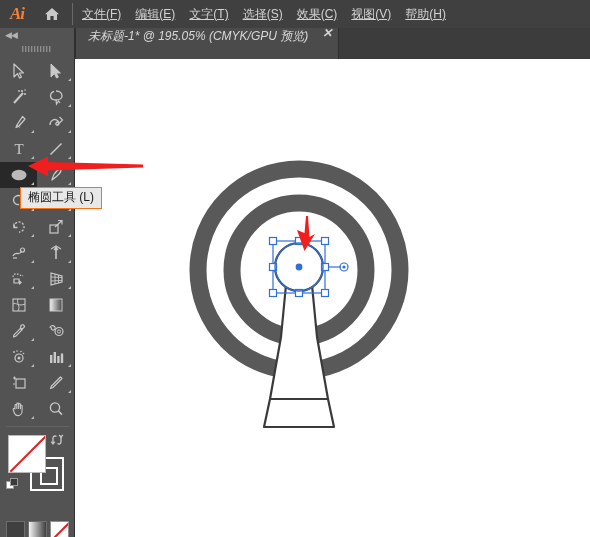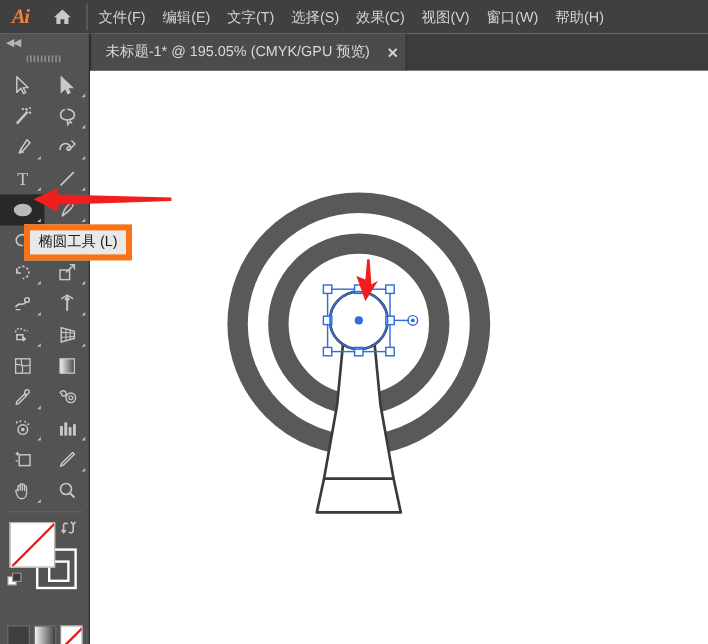--- a/index.html
+++ b/index.html
@@ -44,41 +44,42 @@
     width: 1px; height: 22px;
     background: #6a6a6a;
     margin: 0 2px;
   }
   .menu-item {
     color: #d2d2d2;
     font-size: 12px;
     padding: 4px 7px;
     white-space: nowrap;
     line-height: 15px;
+    text-decoration: underline;
   }
 
   
   #tabbar {
     position: absolute;
     left: 0; top: 28px;
     width: 590px; height: 31px;
     background: #3c3c3c;
     box-sizing: border-box;
   }
   #doc-tab {
     position: absolute;
     left: 75px; top: 0;
     height: 31px;
     background: #4b4b4b;
     display: flex;
-    align-items: center;
     padding: 0 6px 0 12px;
     box-sizing: border-box;
     border-right: 1px solid #2f2f2f;
     border-left: 1px solid #2f2f2f;
+    font-style: italic;
   }
   #doc-tab-label {
     color: #d8d8d8;
     font-size: 12px;
     white-space: nowrap;
   }
   #doc-tab-close {
     color: #d2d2d2;
     font-size: 12px;
     margin-left: 14px;
@@ -208,21 +209,21 @@
     width: 515px; height: 478px;
     background: #ffffff;
     overflow: hidden;
   }
 
   
   #tooltip {
     position: absolute;
     left: 20px; top: 187px;
     background: #e8e8e8;
-    border: 5px solid #f97316;
+    border: 1px solid #f97316;
     padding: 2px 7px 3px 7px;
     font-size: 12px;
     color: #1c1c1c;
     white-space: nowrap;
     z-index: 50;
     line-height: 15px;
   }
 
   
   .annot {
@@ -241,21 +242,20 @@
       <path d="M9 3 L16 9.3 L14 9.3 L14 15 L10.6 15 L10.6 11 L7.4 11 L7.4 15 L4 15 L4 9.3 L2 9.3 Z" fill="#c9c9c9"></path>
     </svg>
   </div>
   <div class="menu-sep"></div>
   <div class="menu-item">文件(F)</div>
   <div class="menu-item">编辑(E)</div>
   <div class="menu-item">文字(T)</div>
   <div class="menu-item">选择(S)</div>
   <div class="menu-item">效果(C)</div>
   <div class="menu-item">视图(V)</div>
-  <div class="menu-item">窗口(W)</div>
   <div class="menu-item">帮助(H)</div>
 </div>
 
 <div id="tabbar">
   <div id="doc-tab">
     <span id="doc-tab-label">未标题-1* @ 195.05% (CMYK/GPU 预览)</span>
     <span id="doc-tab-close">✕</span>
   </div>
 </div>
 

